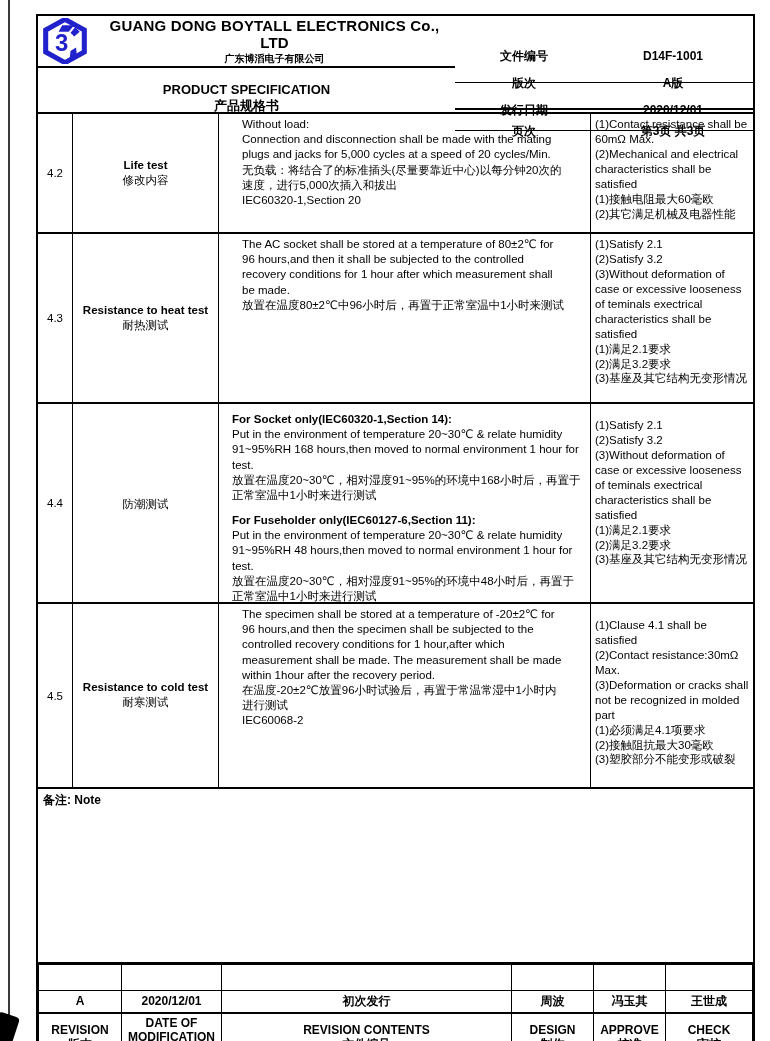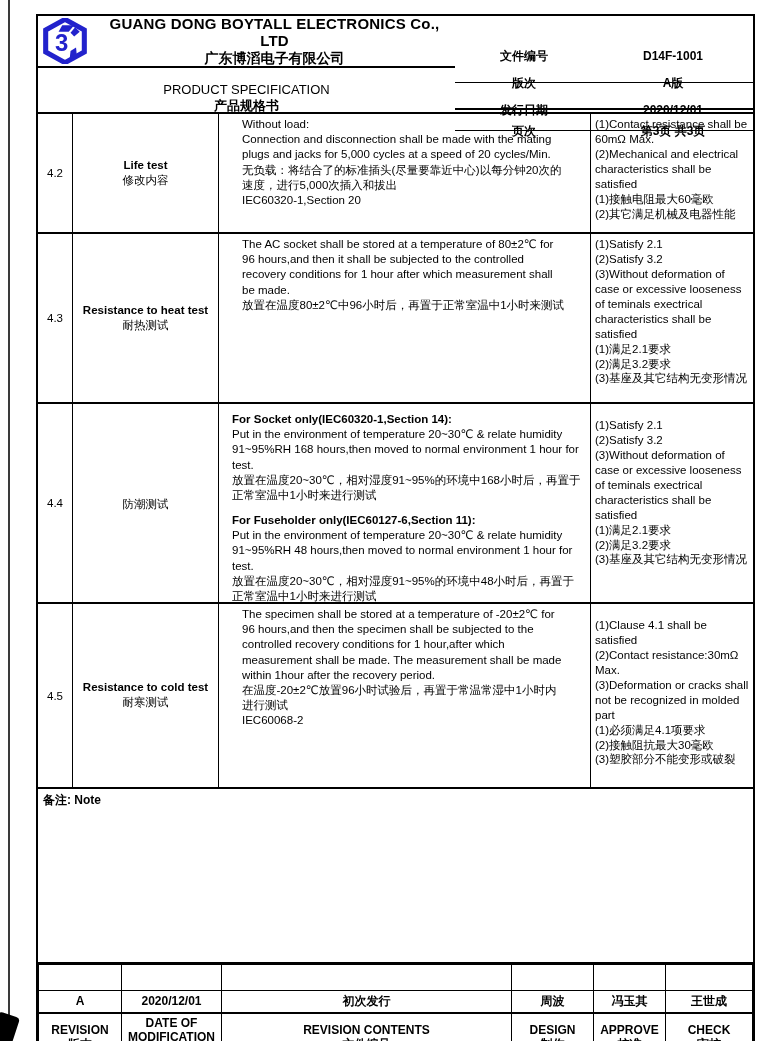--- a/index.html
+++ b/index.html
@@ -30,26 +30,26 @@
     grid-template-rows:26px 26px 22px 22px;
     border:2px solid #000;
   }
   .company-block {
     grid-column:1; grid-row:1 / 3;
     display:flex; align-items:center; justify-content:center;
     gap:10px; border-bottom:2px solid #000; padding:2px 4px;
   }
   .company-names { text-align:center; }
   .company-en { font-size:15px; font-weight:700; letter-spacing:0.2px; }
-  .company-cn { font-size:14px; font-weight:700; margin-top:1px; }
+  .company-cn { font-size:10px; font-weight:700; margin-top:1px; }
   .spec-block {
     grid-column:1; grid-row:3 / 5;
     display:flex; flex-direction:column; align-items:center; justify-content:center;
   }
-  .spec-en { font-size:13px; font-weight:400;margin-top:17px; }
+  .spec-en { font-size:13px; font-weight:700;margin-top:17px; }
   .spec-cn { font-size:13px; font-weight:700; }
   .hcell {
     display:flex; align-items:center; justify-content:center;
     font-size:12px; font-weight:700; border-left:1px solid #000;margin-top:40px;
   }
   .hcell.r2 { border-top:1px solid #000; }
   .hcell.r3 { border-top:2px solid #000; }
   .hcell.r4 { border-top:1px solid #000; }
   .logo-svg { width:46px; height:46px; flex:0 0 auto; }
 

